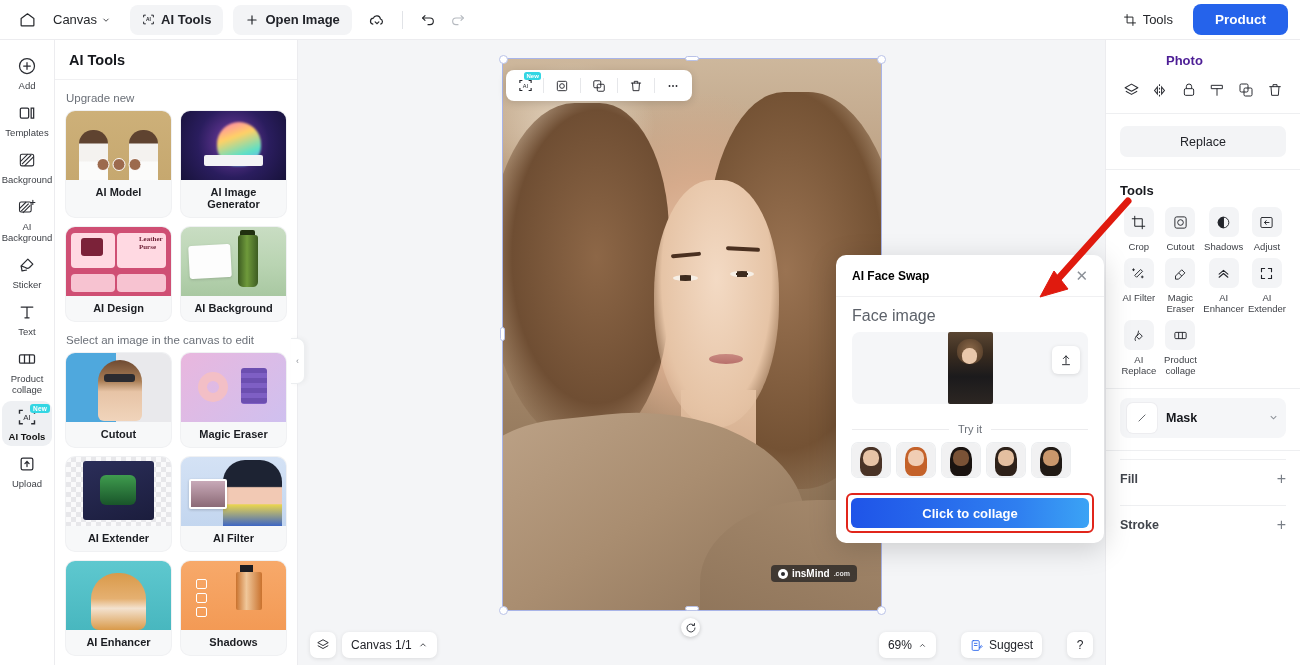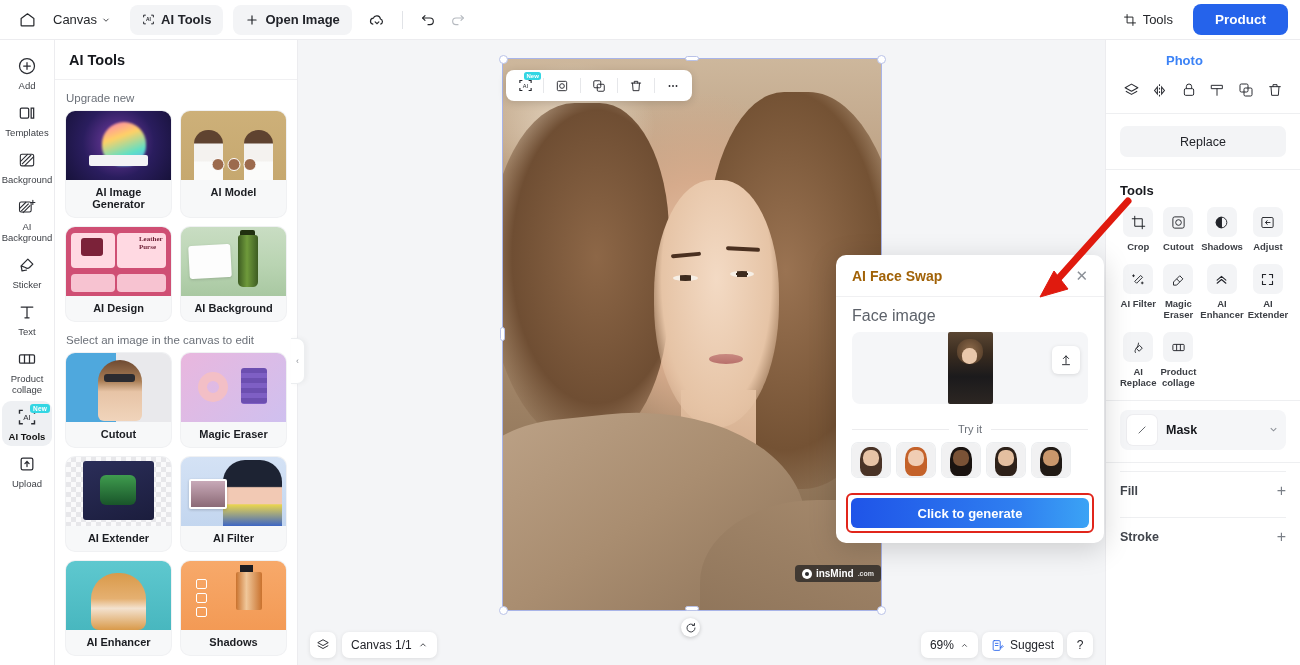--- a/index.html
+++ b/index.html
@@ -214,21 +214,21 @@
     background: linear-gradient(180deg,#c98a81,#b8706b); border-radius:50%; }
   .coat { position:absolute; left:-10%; bottom:-4%; width:90%; height:40%;
     background: linear-gradient(150deg,#bda388 0%,#a98d70 50%,#8d7359 100%);
     border-radius: 30% 55% 0 0; transform: rotate(-6deg); }
   .coat2 { position:absolute; right:-14%; bottom:-10%; width:62%; height:30%;
     background: linear-gradient(200deg,#a78b6e,#8a7056); border-radius: 50% 20% 0 0; }
   .neck { position:absolute; left:47%; top:60%; width:20%; height:22%;
     background: linear-gradient(180deg,#e2bfa0,#c9a082); border-radius: 0 0 40% 40%; }
 
   .watermark {
-    position: absolute; right: 0; bottom: 28px;
+    position: absolute; right: 24px; bottom: 28px;
     background: rgba(30,30,32,.72); color: #fff; border-radius: 4px;
     padding: 3px 7px; font-size: 10px; font-weight: 700;
     display: flex; align-items: center; gap: 4px;
   }
   .wm-dot { width:10px; height:10px; border-radius:50%; background:#fff;
     display:flex; align-items:center; justify-content:center; }
   .wm-dot i { width:4px; height:4px; border-radius:50%; background:#2b2b2e; display:block; }
   .wm-com { font-size:7px; font-weight:700; opacity:.85; }
 
   
@@ -258,39 +258,39 @@
     position: absolute; left: 298px; right: 195px; bottom: 0; height: 40px;
     display: flex; align-items: center; padding: 0 12px; z-index: 20;
   }
   .bb-left { display:flex; align-items:center; gap:6px; }
   .bb-chip {
     height:26px; display:flex; align-items:center; gap:6px; padding:0 9px;
     background:#fff; border-radius:7px; font-size:12px; color:#22242a;
     box-shadow: 0 1px 4px rgba(0,0,0,.1); cursor:pointer;
   }
   .bb-sq { width:26px; height:26px; justify-content:center; padding:0; }
-  .bb-right { margin-left:auto; display:flex; align-items:center; gap:4px; }
+  .bb-right { margin-left:auto; display:flex; align-items:center; gap:25px; }
 
   
   .rpanel {
     position: absolute; top: 40px; right: 0; width: 195px; height: 625px;
     background: #fff; border-left: 1px solid #ececef; z-index: 26;
     padding: 0 14px; overflow: hidden;
   }
-  .rp-head { font-size: 13px; font-weight: 700; color:#3b82f6; margin-top: 13px; padding-left: 46px; }
+  .rp-head { font-size: 13px; font-weight: 700; color:#4c1d95; margin-top: 13px; padding-left: 46px; }
   .rp-iconrow { display:flex; align-items:center; justify-content:space-between; margin-top: 11px; }
   .rp-ic { width:22px; height:22px; display:flex; align-items:center; justify-content:center;
     color:#2b2d33; cursor:pointer; border-radius:4px; }
   .rp-divider { height:1px; background:#eeeff1; margin: 12px -14px 0; }
   .replace-btn {
     margin-top: 12px; width:100%; height:31px; background:#f3f4f6; border:none; border-radius:7px;
     font-size:12.5px; color:#22242a; cursor:pointer; font-family:"Liberation Sans", sans-serif;
   }
   .tools-title { font-size:13px; font-weight:700; color:#16181d; margin-top:13px; }
-  .tools-grid { display:grid; grid-template-columns: repeat(4,1fr); gap:12px 4px; margin-top:9px;font-weight:bold; }
+  .tools-grid { display:grid; grid-template-columns: repeat(4,1fr); gap:6px 4px; margin-top:9px; }
   .tcell { display:flex; flex-direction:column; align-items:center; gap:4px; cursor:pointer; }
   .tcell-box { width:30px; height:30px; background:#f3f4f6; border-radius:7px;
     display:flex; align-items:center; justify-content:center; color:#22242a; }
   .tcell-lb { font-size:9.5px; line-height:11px; color:#3c3f45; text-align:center; }
   .rp-row {
     margin-top: 9px; height:40px; background:#f5f6f8; border-radius:8px;
     display:flex; align-items:center; padding:0 7px; gap:9px; cursor:pointer;
   }
   .rp-sw { width:30px; height:30px; background:#fff; border-radius:6px;
     display:flex; align-items:center; justify-content:center; box-shadow:0 0 0 1px #ededf0; }
@@ -303,21 +303,21 @@
   .rp-plus { margin-left:auto; font-size:16px; color:#7a7f87; cursor:pointer; line-height:1; }
 
   
   .modal {
     position: absolute; left: 836px; top: 255px; width: 268px; height: 288px;
     background: #fff; border-radius: 10px; z-index: 60;
     box-shadow: 0 6px 28px rgba(0,0,0,.17); display:flex; flex-direction:column;
   }
   .modal-head { height:42px; display:flex; align-items:center; padding:0 16px;
     border-bottom:1px solid #f0f0f2; }
-  .modal-title { font-size:14px; font-weight:700; color:#a16207; }
+  .modal-title { font-size:12px; font-weight:700; color:#000000; }
   .modal-x { margin-left:auto; font-size:15px; color:#8b9097; cursor:pointer; line-height:1; }
   .modal-body { flex:1 1 auto; padding: 10px 16px 0; }
   .fi-label { font-size:16px; color:#5d626a; margin-bottom:7px; }
   .fi-drop { height:72px; background:#f5f6f8; border-radius:8px; position:relative;
     display:flex; align-items:center; justify-content:center; }
   .fi-thumb { width:45px; height:72px; border-radius:2px; overflow:hidden; position:relative;
     background: linear-gradient(180deg,#5a4632 0%,#3a2c20 30%,#1b1a1c 62%,#2c2622 100%); }
   .fi-thumb .fh { position:absolute; left:22%; top:10%; width:56%; height:34%;
     background: radial-gradient(ellipse at 50% 45%, #8e6b4b, #4a3523); border-radius:48%; }
   .fi-thumb .ff { position:absolute; left:32%; top:22%; width:34%; height:22%;
@@ -493,34 +493,34 @@
   </div>
 
   <div class="panel">
     <div class="panel-header">
       <span class="panel-title">AI Tools</span>
     </div>
     <div class="panel-body">
       <div class="section-label">Upgrade new</div>
       <div class="card-grid">
         <div class="tool-card">
-          <div class="tool-thumb th-aigen"></div>
-          <div class="tool-name">AI Image Generator</div>
-        </div>
-        <div class="tool-card">
           <div class="tool-thumb th-model">
             <div class="fig f1"></div>
               <div class="fig f2"></div>
             <div class="chips">
                 <i class="chip"></i>
                 <i class="chip"></i>
                 <i class="chip"></i>
               </div>
           </div>
           <div class="tool-name">AI Model</div>
+        </div>
+        <div class="tool-card">
+          <div class="tool-thumb th-aigen"></div>
+          <div class="tool-name">AI Image Generator</div>
         </div>
         <div class="tool-card">
           <div class="tool-thumb th-design">
             <div class="dbox d1"></div>
               <div class="dbox d2"></div>
               <div class="dbox d3"></div>
               <div class="dbox d4"></div>
             <div class="bag"></div>
               <div class="txt">Leather<br>Purse</div>
           </div>
@@ -916,21 +916,21 @@
           </div>
         <div class="face-chip">
             <div class="bgp"></div>
             <div class="hd" style="background:#211a15"></div>
             <div class="sk" style="background:#c9976c"></div>
           </div>
       </div>
     </div>
     <div class="modal-foot">
       <div class="gen-wrap">
-        <button class="gen-btn">Click to generate</button>
+        <button class="gen-btn">Click to collage</button>
       </div>
     </div>
   </div>
 
   <svg class="arrow-svg" width="120" height="115" viewBox="0 0 120 115">
     <g stroke="#e01a0e" fill="#e01a0e">
       <line x1="108" y1="8" x2="38" y2="86" stroke-width="7" stroke-linecap="round"></line>
       <polygon points="20,104 48,96 34,78"></polygon>
     </g>
   </svg>

